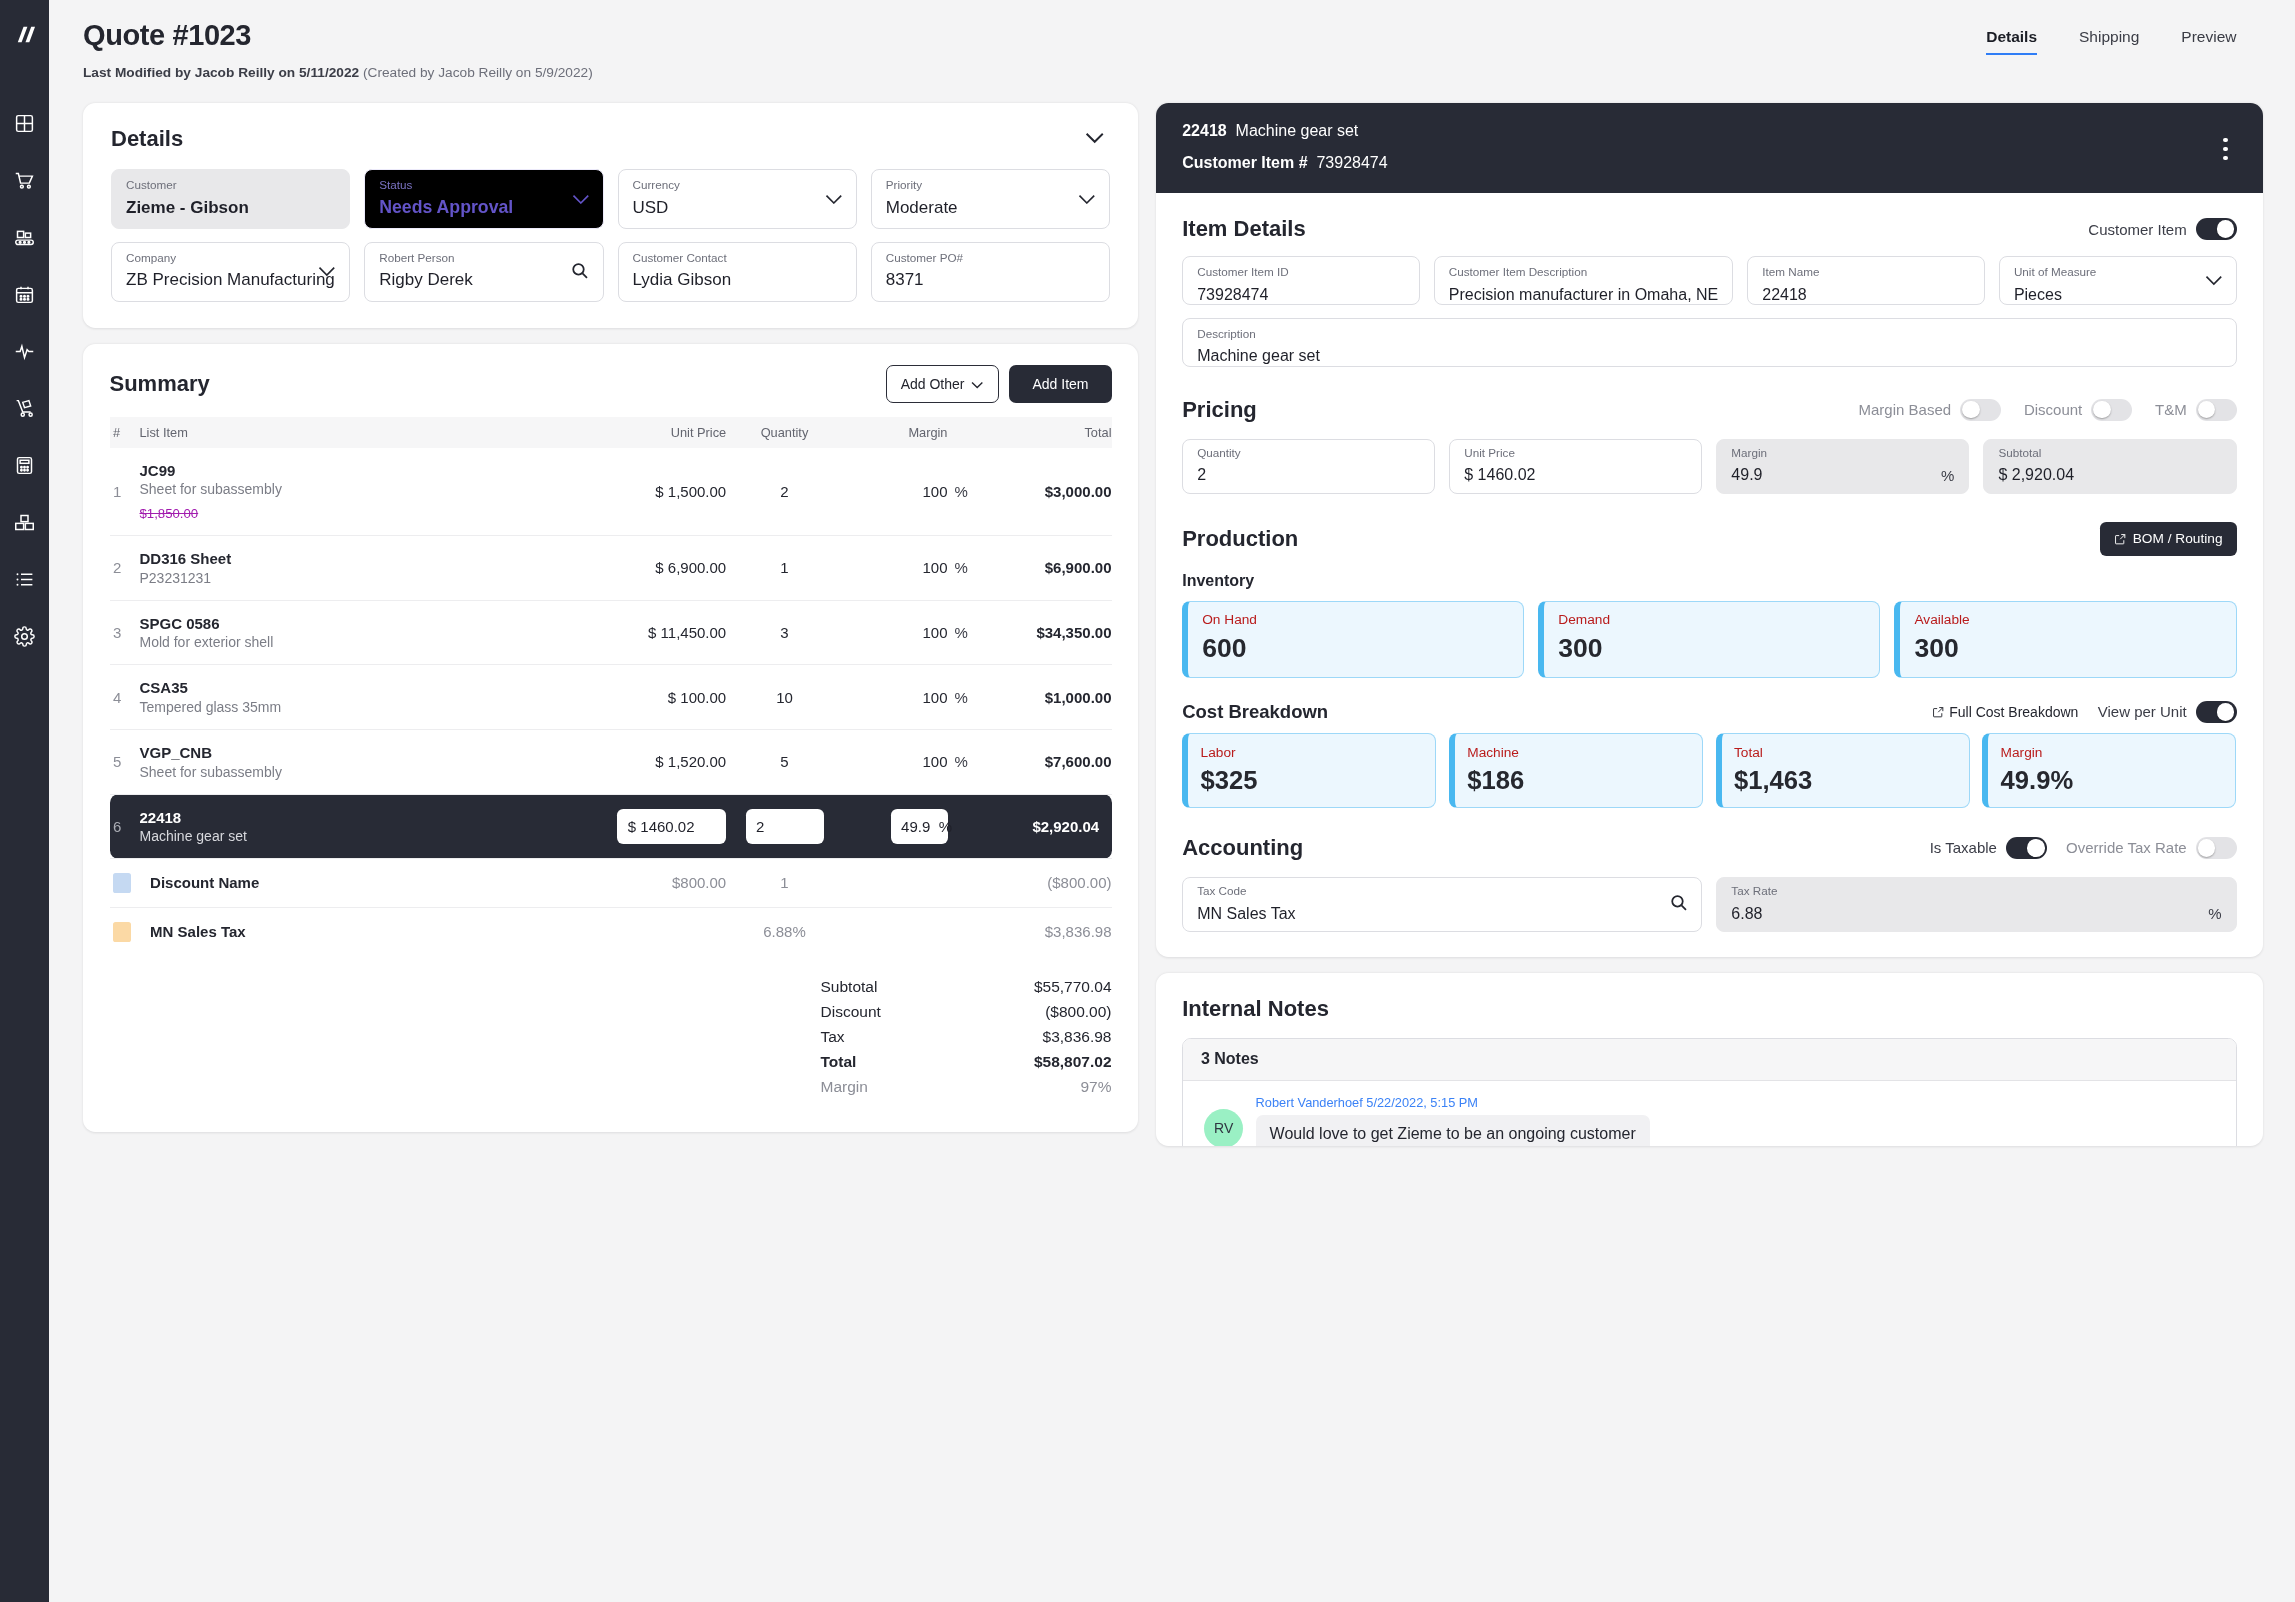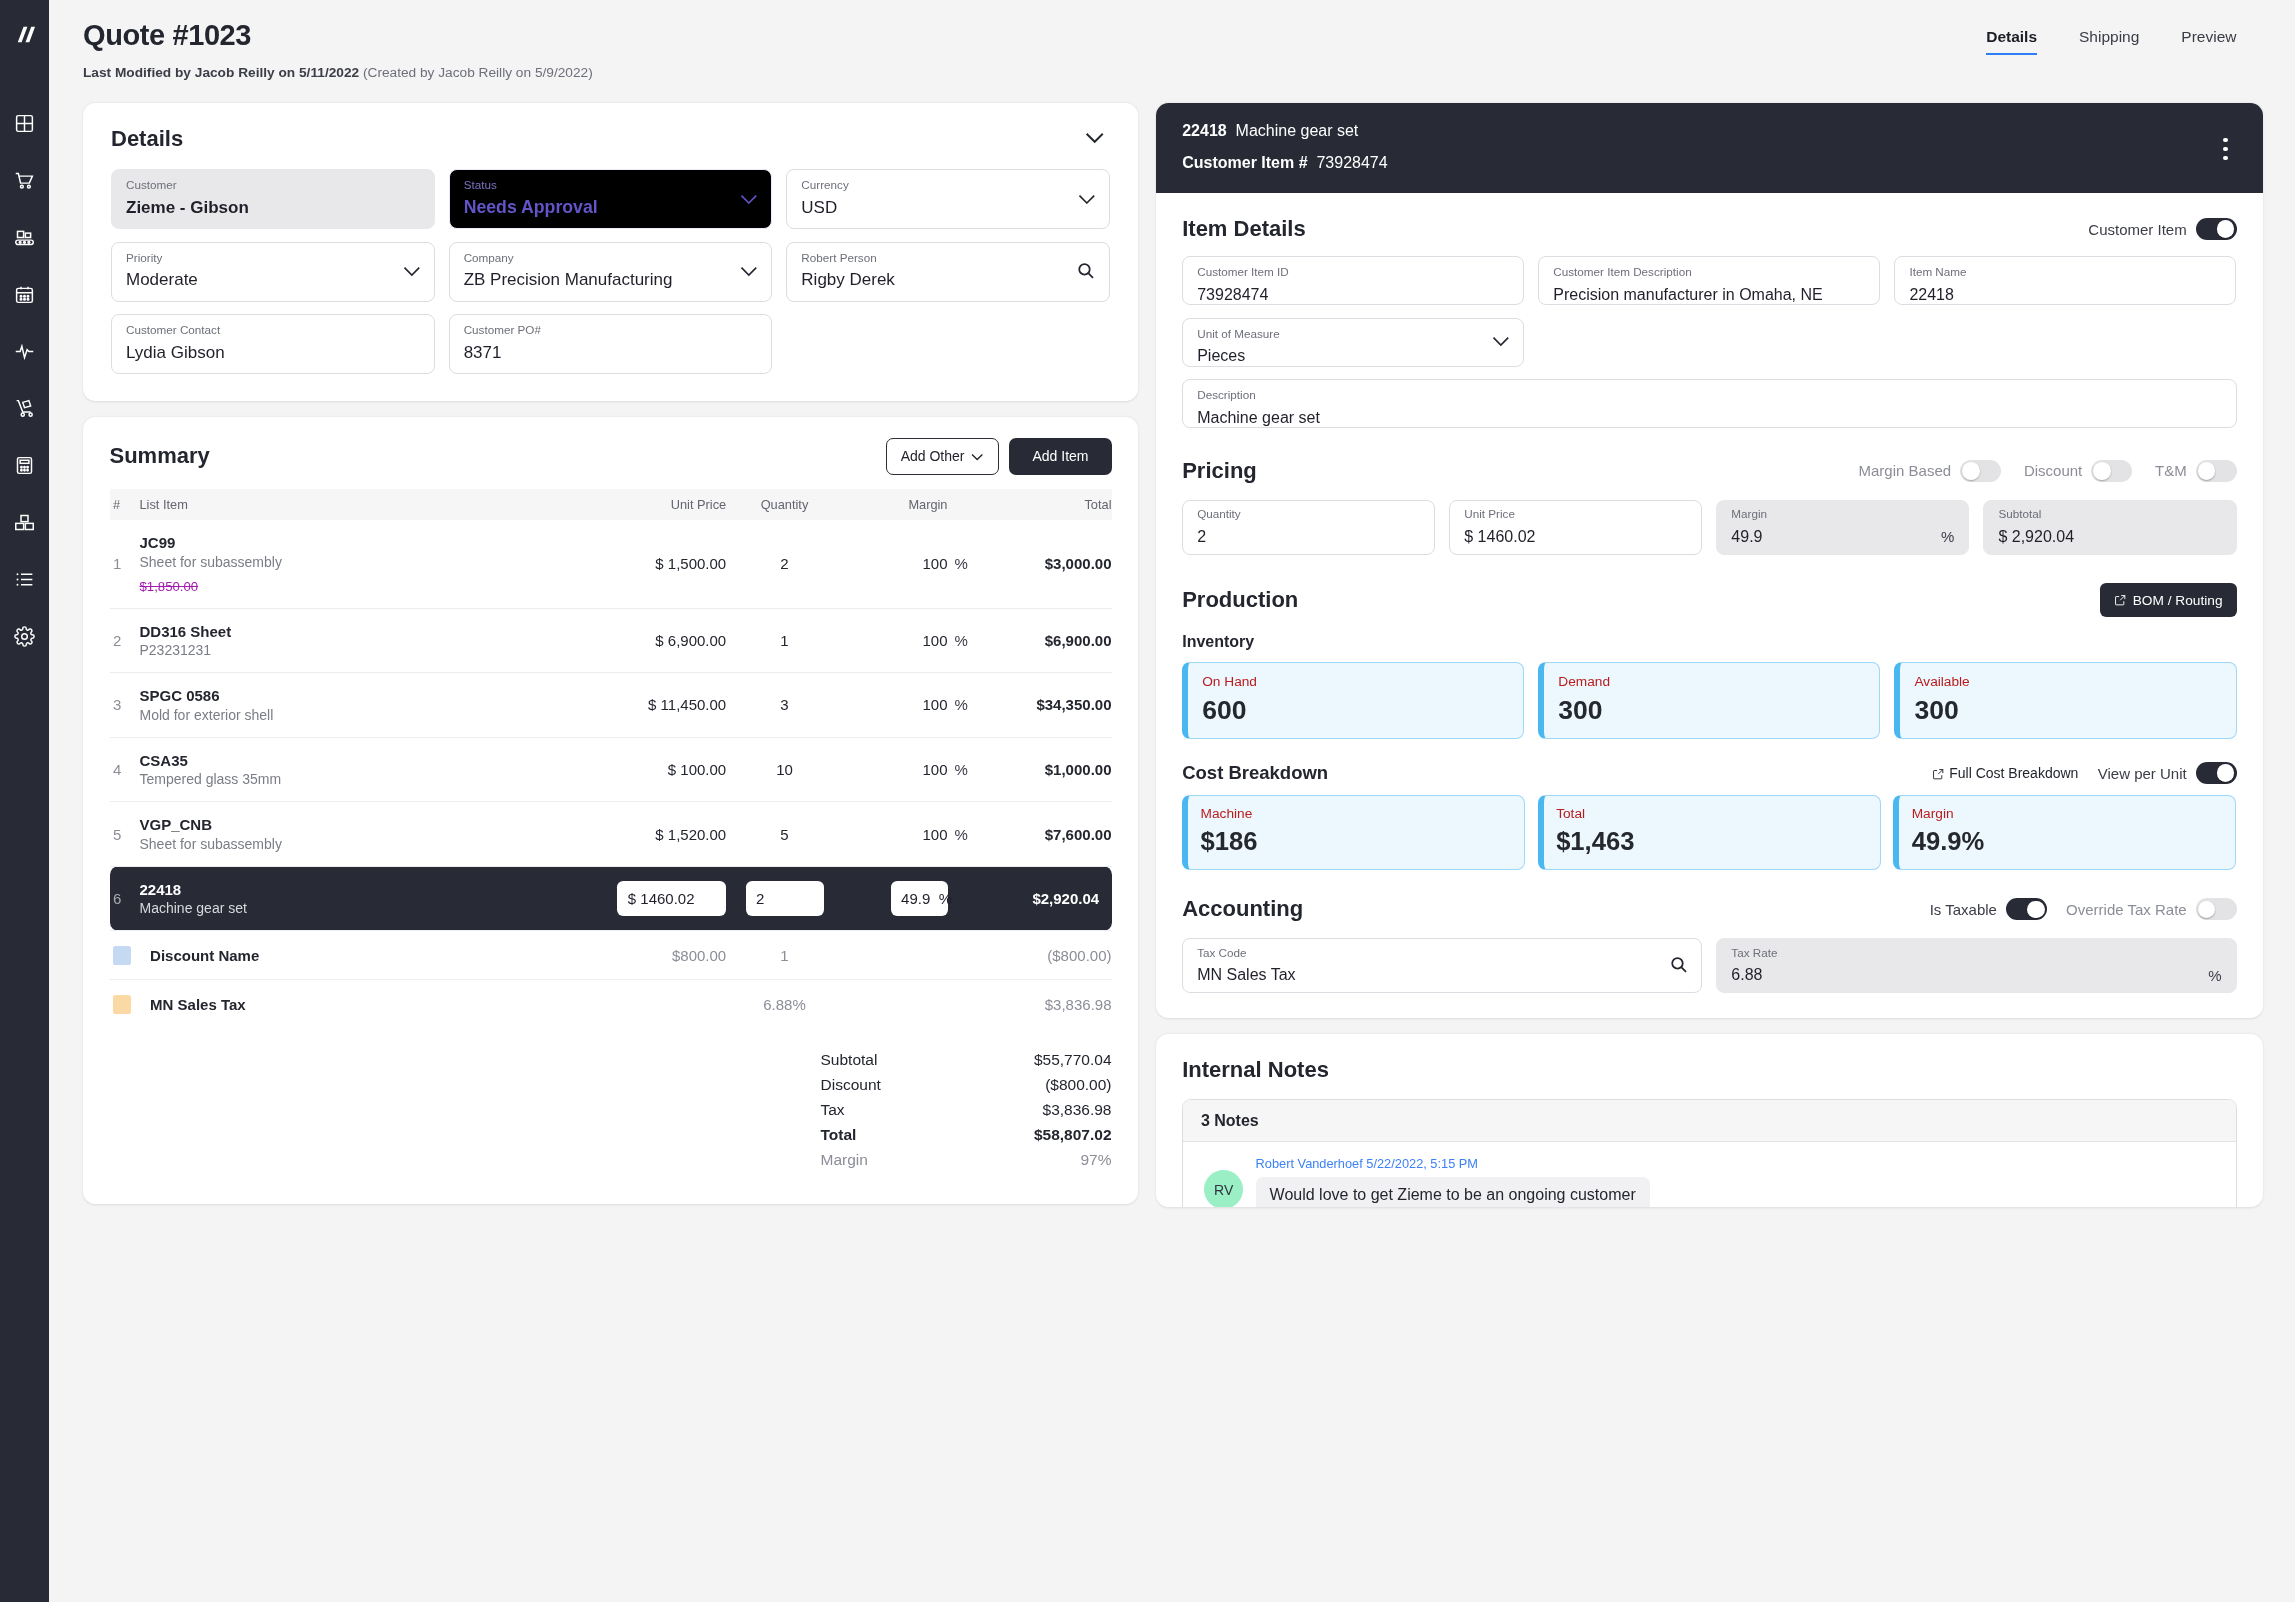--- a/index.html
+++ b/index.html
@@ -45,21 +45,21 @@
   
   .card { background: #fff; border-radius: 12.4px; box-shadow: 0 0.9px 2.6px rgba(20,20,30,.10); }
 
   .details-card { padding: 23px 28px 26.5px 28px; }
   .card-head { display: flex; align-items: center; justify-content: space-between; }
   .card-title { font-size: 22px; font-weight: bold; }
   .chev-btn { cursor: pointer; padding: 3.5px 5.3px; }
   .chev { width: 19.4px; height: 11.5px; }
   .chev svg { stroke: #24262f; stroke-width: 2.4; fill: none; }
 
-  .form-grid { display: grid; grid-template-columns: 1fr 1fr 1fr; gap: 12.4px 14px; margin-top: 17.7px; }
+  .form-grid { display: grid; grid-template-columns: 1fr 1fr 1fr 1fr; gap: 12.4px 14px; margin-top: 17.7px; }
   .field {
     position: relative; border: 0.9px solid #dcdde2; border-radius: 8px;
     background: #fff; height: 60px; padding: 8px 14px 0 14px; cursor: text;
   }
   .field .lbl { font-size: 11.7px; color: #6d6f7a; line-height: 14px; }
   .field .val { font-size: 17px; color: #1f2029; line-height: 25px; margin-top: 2.6px; white-space: nowrap; overflow: hidden;}
   .field.readonly { background: #e8e8ea; border-color: #e8e8ea; }
   .field.readonly .val { font-weight: bold; }
   .field.status { background: #000000; border-color: #eceafa; }
   .field.status .lbl { color: #7a72c2; }
@@ -719,20 +719,24 @@
                 <div class="toggle-group">
                   <span class="toggle-label">View per Unit</span>
                   <span class="toggle on">
                       <i></i>
                     </span>
                 </div>
               </div>
             </div>
             <div class="cost-row">
               <div class="stat">
+                <div class="s-lbl">Labor</div>
+                <div class="s-val">$325</div>
+              </div>
+              <div class="stat">
                 <div class="s-lbl">Machine</div>
                 <div class="s-val">$186</div>
               </div>
               <div class="stat">
                 <div class="s-lbl">Total</div>
                 <div class="s-val">$1,463</div>
               </div>
               <div class="stat">
                 <div class="s-lbl">Margin</div>
                 <div class="s-val">49.9%</div>

